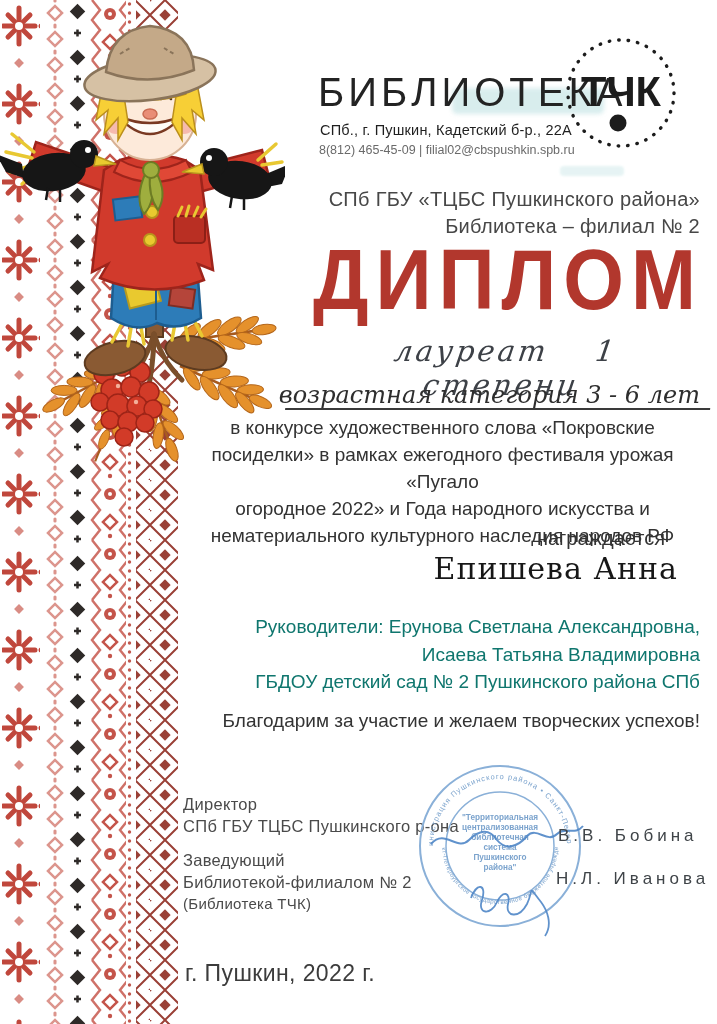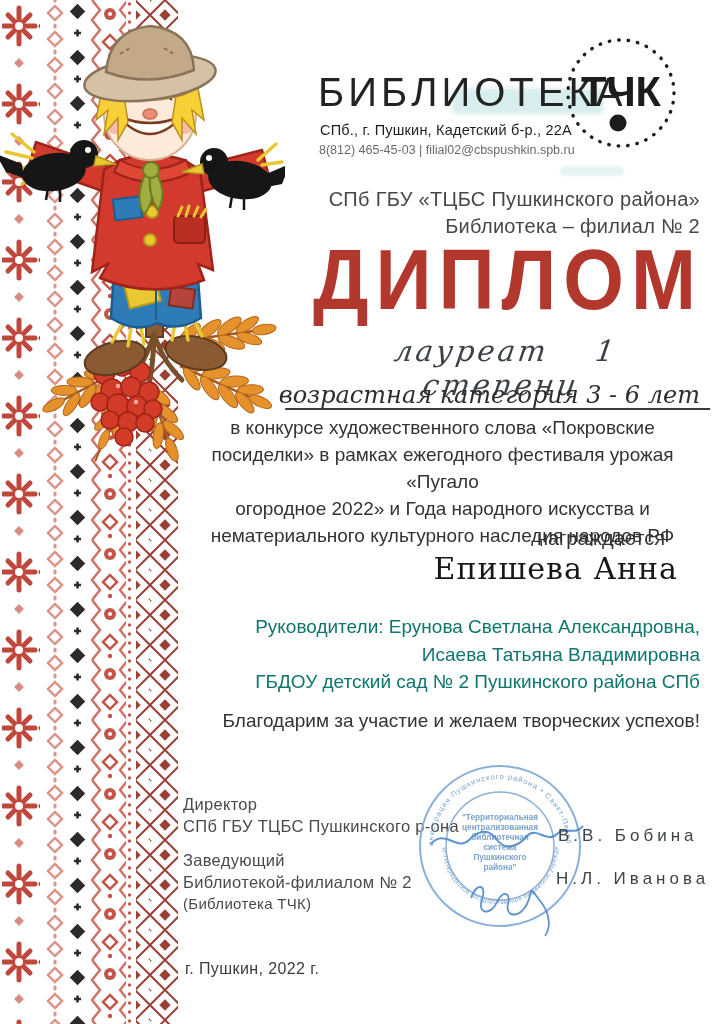--- a/index.html
+++ b/index.html
@@ -41,21 +41,21 @@
   
   .sig-left{left:183px;font-size:16.5px;line-height:22px;color:#4a4a4a;letter-spacing:.3px;z-index:3;}
   .sig-director{top:793px;}
   .sig-head{top:849px;}
   .sig-head .small{font-size:15px;}
   .sig-name{font-size:17px;letter-spacing:4px;color:#3f4448;z-index:5;}
   .name-director{left:558px;top:826px;}
   .name-head{left:556px;top:869px;}
   .stamp-wrap{left:405px;top:758px;z-index:4;}
 
-  .footer{left:185px;top:960px;font-size:16px;color:#3c3c3c;letter-spacing:.4px;z-index:3;}
+  .footer{left:185px;top:960px;font-size:23px;color:#3c3c3c;letter-spacing:.4px;z-index:3;}
 
   
   .ornament-wrap{left:0;top:0;z-index:1;}
   .scarecrow-wrap{left:0;top:2px;z-index:2;}
 </style>
 </head>
 <body>
 
 <div class="page">
 
@@ -267,21 +267,21 @@
       <circle cx="209" cy="156" r="3" fill="#fff"></circle>
       <polygon points="202,162 182,170 204,172" fill="#e9c92f" stroke="#b8951c" stroke-width="1.5"></polygon>
       <path d="M232,194 l-2,12 M244,196 l0,12" stroke="#161616" stroke-width="2.5"></path>
     </g>
   </svg>
 
   <div class="abs brand-highlight"></div>
   <div class="abs brand-smudge"></div>
   <div class="abs brand">БИБЛИОТЕКА</div>
   <div class="abs address">СПб., г. Пушкин, Кадетский б-р., 22А</div>
-  <div class="abs contact">8(812) 465-45-03 | filial02@cbspushkin.spb.ru</div>
+  <div class="abs contact">8(812) 465-45-09 | filial02@cbspushkin.spb.ru</div>
 
   <svg class="abs tchk" width="118" height="118" viewBox="0 0 118 118">
     <circle cx="59" cy="59" r="53" fill="none" stroke="#1c1c1c" stroke-width="3.4" stroke-dasharray="0.5 9" stroke-linecap="round"></circle>
     <text x="59" y="72" text-anchor="middle" font-family="Liberation Sans, sans-serif" font-size="42" font-weight="700" fill="#1c1c1c" textLength="80" lengthAdjust="spacingAndGlyphs">ТЧК</text>
     <circle cx="56" cy="89" r="8.5" fill="#1c1c1c"></circle>
   </svg>
 
   <div class="abs org">
     <div>СПб ГБУ «ТЦБС Пушкинского района»</div>
     <div>Библиотека – филиал № 2</div>

